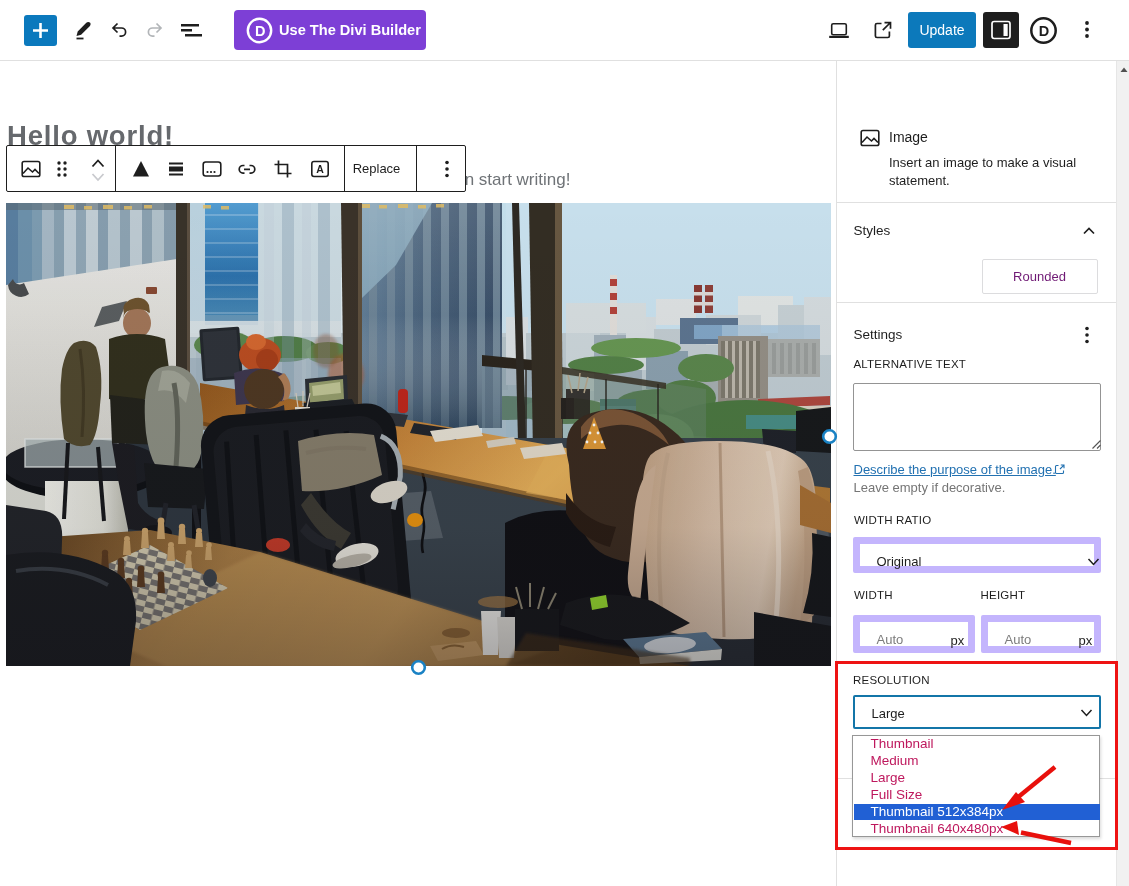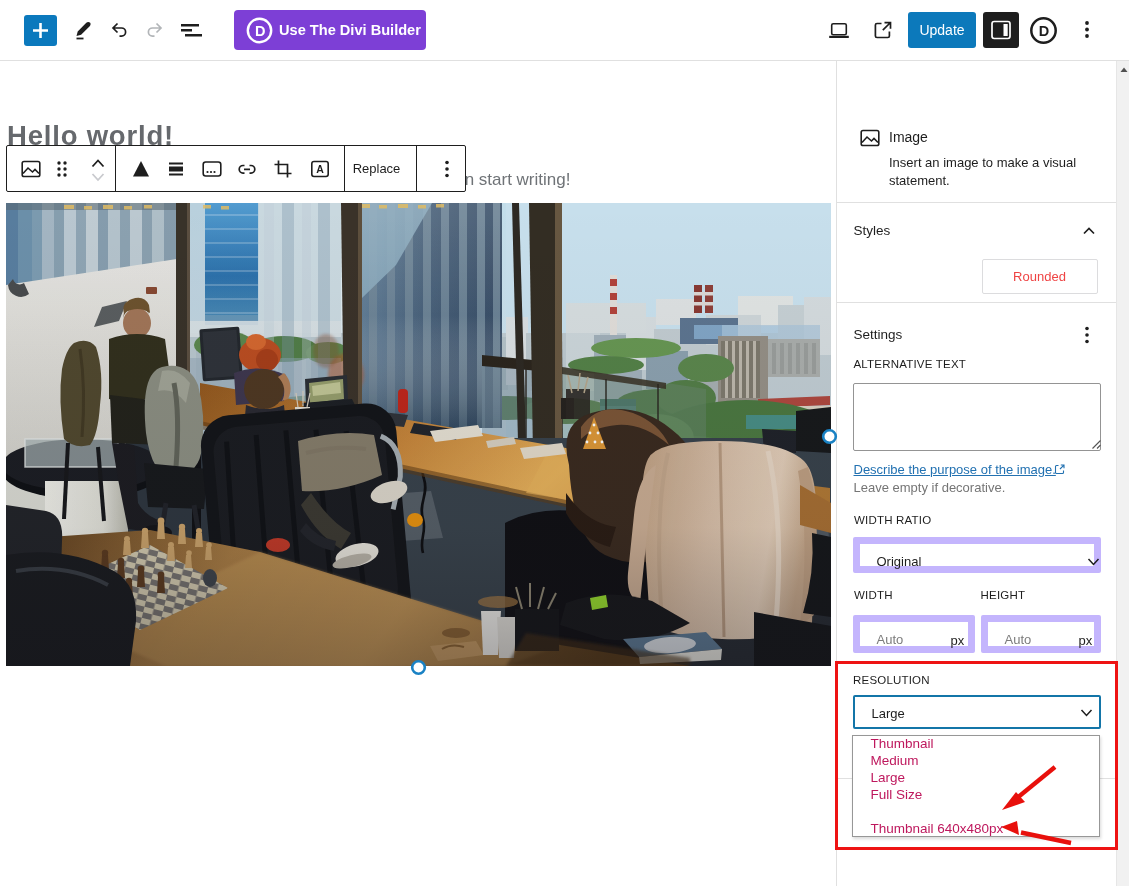--- a/index.html
+++ b/index.html
@@ -24,21 +24,21 @@
   #sidebar { position:absolute; left:836px; top:61px; width:293px; height:825px; background:#fff; border-left:1px solid #e0e0e0; }
   #sbtabs { position:absolute; left:0; top:0; width:293px; height:49px; border-bottom:1px solid #e0e0e0; }
   .tab { position:absolute; top:0; height:49px; font-size:14px; color:#1e1e1e; line-height:49px; }
   #tabline { position:absolute; left:57.5px; top:43.5px; width:65px; height:2.5px; background:#0b79bd; }
   .seclabel { font-size:13.5px; font-weight:normal; color:#1e1e1e; }
   .inplabel { font-size:11.5px; font-weight:normal; color:#1e1e1e; letter-spacing:0.2px; }
   .hr { position:absolute; left:0; width:280px; height:1px; background:#e0e0e0; }
   .selbox { position:absolute; left:15.5px; width:248px; height:36px; border:7px solid #c4b5fd; border-radius:2px; background:#fff; }
   .selbox .stxt { position:absolute; left:17px; top:10px; font-size:13px; color:#1e1e1e; }
   #defbtn { position:absolute; left:15.5px; top:198px; width:122px; height:35px; background:#1e1e1e; border-radius:2px; color:#fff; font-size:13px; text-align:center; line-height:35px; }
-  #rndbtn { position:absolute; left:144.5px; top:198px; width:116px; height:35px; background:#fff; border:1px solid #dcdcde; border-radius:2px; color:#ef4444; font-size:13px; text-align:center; line-height:33px; }
+  #rndbtn { position:absolute; left:144.5px; top:198px; width:116px; height:35px; background:#fff; border:1px solid #dcdcde; border-radius:2px; color:#701a75; font-size:13px; text-align:center; line-height:33px; }
   #alttext { position:absolute; left:15.5px; top:322px; width:248px; height:68px; border:1px solid #949494; border-radius:2px; background:#fff; }
   #sb-scroll { position:absolute; left:1116px; top:61px; width:13px; height:825px; background:#f1f1f1; border-left:1px solid #e6e6e6; z-index:40; }
   
   #ddown { position:absolute; left:851.5px; top:735px; width:248px; height:102px; background:#fff; border:1px solid #979797; z-index:50; box-shadow:1px 2px 3px rgba(0,0,0,0.15); }
   .drow { position:absolute; left:1px; width:212px; height:16.9px; font-size:13.5px; color:#be185d; padding-left:17px; line-height:16.9px; }
   #redrect { position:absolute; left:835px; top:661px; width:283px; height:189px; border:3px solid #ee1313; z-index:60; }
   svg { display:block; }
 </style>
 </head>
 <body>
@@ -716,20 +716,21 @@
     <svg class="abs" style="left:3px;top:5px" width="8" height="8" viewBox="0 0 8 8">
         <path d="M4 1.5 L7.5 6 H0.5 Z" fill="#505050"></path>
       </svg>
   </div>
 
   <div id="ddown">
     <div class="drow" style="top:0px">Thumbnail</div>
     <div class="drow" style="top:16.9px">Medium</div>
     <div class="drow" style="top:33.8px">Large</div>
     <div class="drow" style="top:50.7px">Full Size</div>
+    <div class="drow" style="top:67.6px;background:#2160d4;color:#fff;width:246px;">Thumbnail 512x384px</div>
     <div class="drow" style="top:84.5px">Thumbnail 640x480px</div>
   </div>
 
   <div id="redrect"></div>
   <svg class="abs" style="left:995px;top:758px;z-index:70" width="85" height="95" viewBox="0 0 85 95">
     <path d="M60 9 L22 40" stroke="#e8100c" stroke-width="4.4"></path>
     <path d="M7 52 L21 34 L30 44 Z" fill="#e8100c"></path>
     <path d="M76 85 L26 74.5" stroke="#e8100c" stroke-width="4.4"></path>
     <path d="M6 69 L22 63 L24 77 Z" fill="#e8100c"></path>
   </svg>

